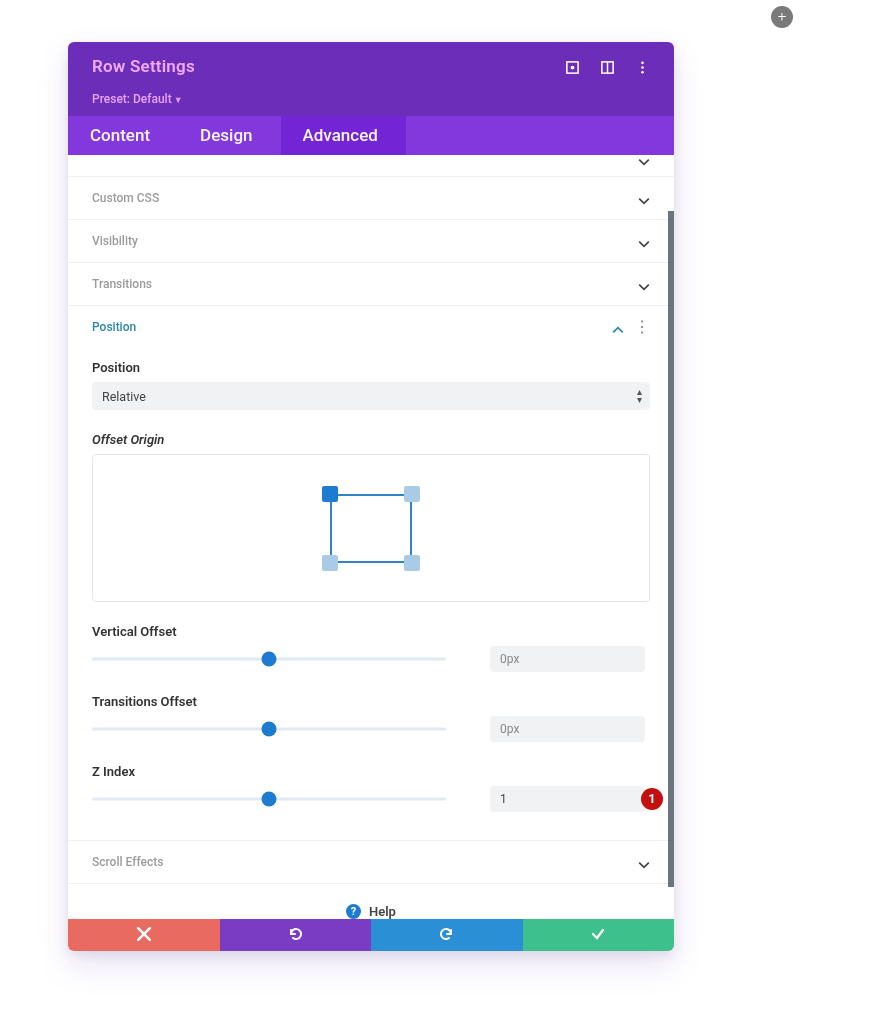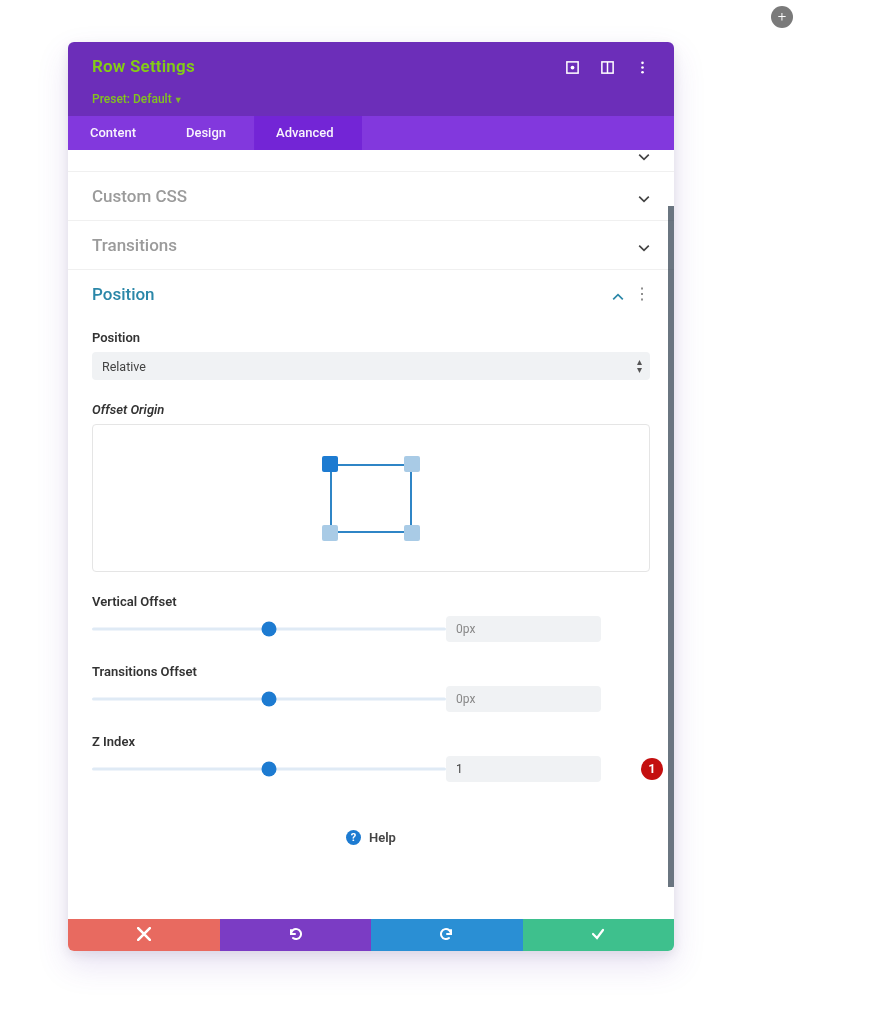--- a/index.html
+++ b/index.html
@@ -34,21 +34,21 @@
     border-radius: 6px;
     box-shadow: 0 14px 32px rgba(103,58,183,0.15), 0 4px 12px rgba(0,0,0,0.08);
     overflow: hidden;
     display: flex;
     flex-direction: column;
   }
 
   
   .modal-header {
     background: #6c2eb9;
-    color: #84cc16;
+    color: #f0abfc;
     padding: 14px 24px 10px 24px;
     display: flex;
     align-items: flex-start;
     justify-content: space-between;
   }
   .hdr-left .title {
     font-size: 17px;
     font-weight: 600;
     letter-spacing: 0.2px;
   }
@@ -70,21 +70,21 @@
     padding-top: 4px;
   }
   .hdr-icons .ic { cursor: pointer; display:inline-flex; }
 
   .tabs {
     display: flex;
     background: #8238dd;
   }
   .tab {
     color: #fff;
-    font-size: 13px;
+    font-size: 17px;
     font-weight: 500;
     padding: 9px 28px 10px 22px;
     cursor: pointer;
     opacity: .95;
   }
   .tab.active { background: #7325d6; }
 
   .modal-body {
     flex: 1;
     overflow-y: auto;
@@ -102,21 +102,21 @@
   .section-row {
     display: flex;
     justify-content: space-between;
     align-items: center;
     padding: 14px 24px;
     border-bottom: 1px solid #f0f0f0;
     cursor: pointer;
   }
   .section-row.top-cut { padding-top: 0; }
   .section-title {
-    font-size: 17px;
+    font-size: 12px;
     color: #9b9b9b;
     font-weight: 500;
   }
   .section-title.active { color: #2b87a8; }
   .chev { width: 12px; height: 12px; }
   .chev svg { width: 12px; height: 12px; }
   .sec-actions { display:flex; align-items:center; gap:10px; }
 
   .section-content {
     padding: 12px 24px 28px 24px;
@@ -173,20 +173,21 @@
   }
   .handle.active { background: #1d7bd1; }
   .h-tl { left: 0; top: 0; }
   .h-tr { right: 0; top: 0; }
   .h-bl { left: 0; bottom: 0; }
   .h-br { right: 0; bottom: 0; }
 
   .slider-row {
     display: flex;
     align-items: center;
+    gap: 44px;
     margin-top: 6px;
   }
   .slider {
     position: relative;
     flex: 0 0 354px;
     height: 20px;
     cursor: pointer;
   }
   .slider .track {
     position: absolute;
@@ -332,20 +333,28 @@
 
     <div class="section-row">
       <span class="section-title">Custom CSS</span>
       <span class="chev">
         <svg viewBox="0 0 10 10" fill="none" stroke="#444" stroke-width="1.4">
             <polyline points="1,3 5,7 9,3"></polyline>
           </svg>
       </span>
     </div>
 
+    <div class="section-row">
+      <span class="section-title">Visibility</span>
+      <span class="chev">
+        <svg viewBox="0 0 10 10" fill="none" stroke="#444" stroke-width="1.4">
+            <polyline points="1,3 5,7 9,3"></polyline>
+          </svg>
+      </span>
+    </div>
 
     <div class="section-row">
       <span class="section-title">Transitions</span>
       <span class="chev">
         <svg viewBox="0 0 10 10" fill="none" stroke="#444" stroke-width="1.4">
             <polyline points="1,3 5,7 9,3"></polyline>
           </svg>
       </span>
     </div>
 
@@ -403,20 +412,28 @@
         <div class="slider">
           <div class="track"></div>
           <div class="thumb"></div>
         </div>
         <div class="value-box val-num">1</div>
         <div class="badge-1" style="right:-13px; top:2px;">1</div>
       </div>
 
     </div>
 
+    <div class="section-row" style="border-top:1px solid #f0f0f0;">
+      <span class="section-title">Scroll Effects</span>
+      <span class="chev">
+        <svg viewBox="0 0 10 10" fill="none" stroke="#444" stroke-width="1.4">
+            <polyline points="1,3 5,7 9,3"></polyline>
+          </svg>
+      </span>
+    </div>
 
     <div class="help-row">
       <span class="help">
         <span class="q">?</span>
         <span>Help</span>
       </span>
     </div>
 
   </div>
 

